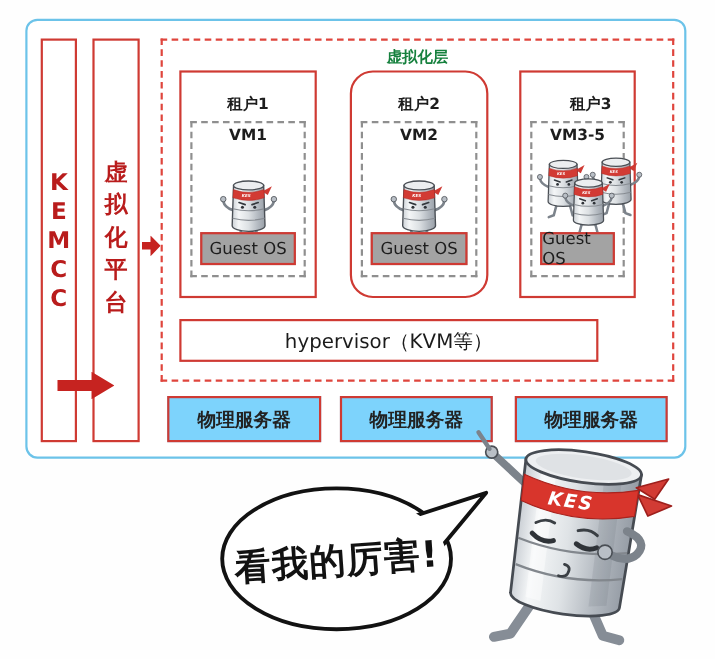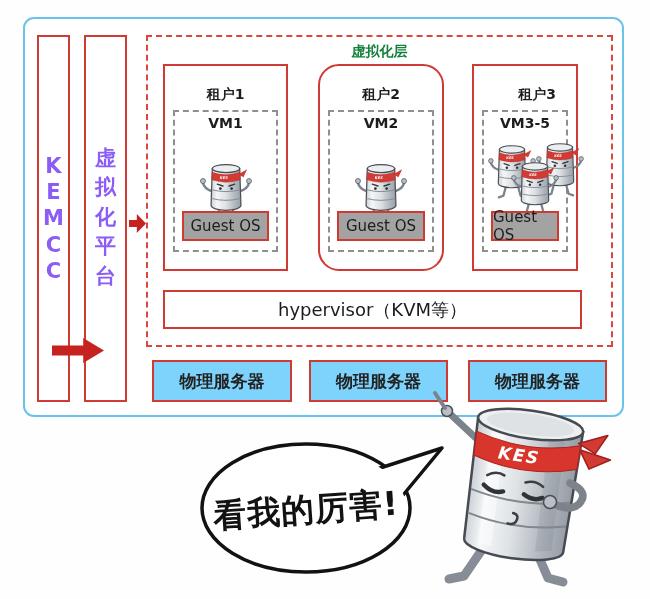--- a/index.html
+++ b/index.html
@@ -18,21 +18,21 @@
 
   
   .vbar {
     border:2px solid #cf3a33; background:#fff;
     display:flex; align-items:center; justify-content:center;
   }
   .vbar.kemcc { left:37px; top:35px; width:33px; height:367px; }
   .vbar.plat  { left:84px; top:35px; width:43px; height:367px;font-family:Liberation Mono, monospace; }
   .vtext {
     display:block; width:1.25em; word-break:break-all; text-align:center;
-    font-weight:bold; font-size:21px; line-height:1.24; color:#8b5cf6;
+    font-weight:bold; font-size:21px; line-height:1.24; color:#b91c1c;
   }
   .vbar.plat .vtext { font-weight:600; line-height:1.4; font-size:21px; }
 
   
   .arrow { background:#c62320; }
   .arrow.small {
     left:129px; top:214px; width:17px; height:19px;
     clip-path:polygon(0 32%, 46% 32%, 46% 0, 100% 50%, 46% 100%, 46% 68%, 0 68%);
   }
   .arrow.big {
@@ -70,21 +70,21 @@
     display:flex; align-items:center; justify-content:center;
     font-size:15px; color:#1d1d1d;
   }
   .m-single { position:absolute; left:50%; transform:translateX(-50%); top:44px; width:56px; height:70px; }
   .m3a { position:absolute; left:2px;  top:26px; width:52px; height:64px; }
   .m3b { position:absolute; left:50px; top:24px; width:52px; height:64px; }
   .m3c { position:absolute; left:25px; top:43px; width:52px; height:64px; }
 
   
   .hyper-box {
-    left:163px; top:290px; width:419px; height:39px;
+    left:163px; top:290px; width:381px; height:39px;
     border:2px solid #cf3a33; background:#fff;
     display:flex; align-items:center; justify-content:center;
     font-size:18px; color:#1b1b1b;
   }
 
   
   .server {
     top:360px; height:42px; background:#7dd3fc; border:2px solid #cf3a33;
     display:flex; align-items:center; justify-content:center;
     font-size:17px; font-weight:600; color:#222;

